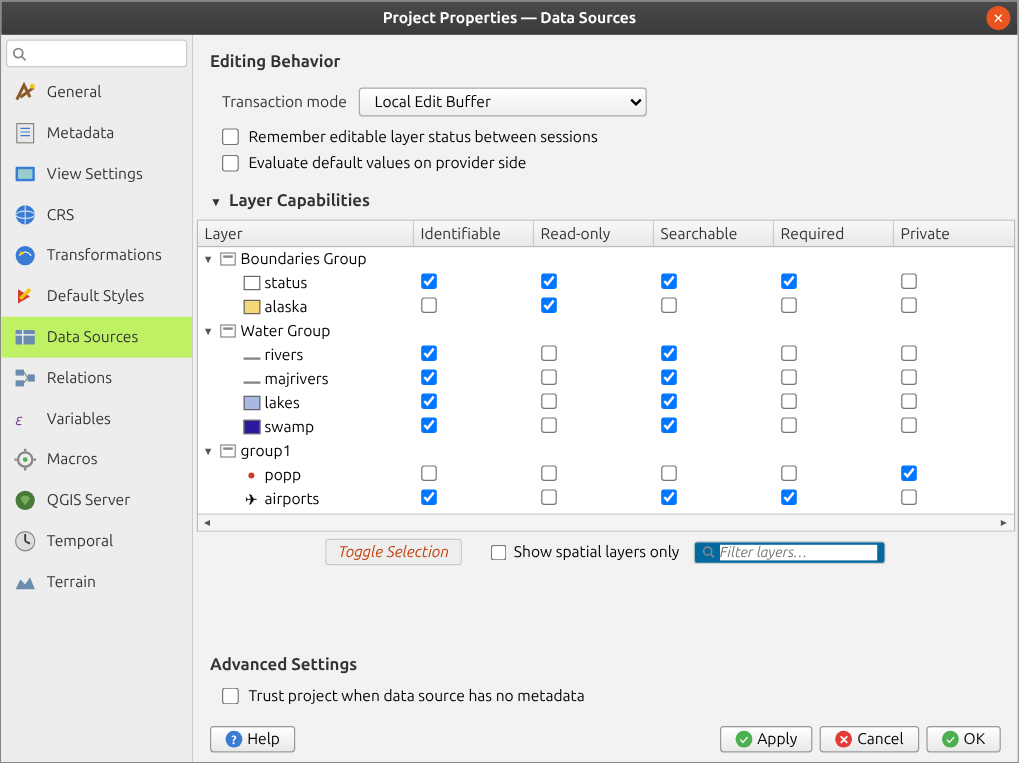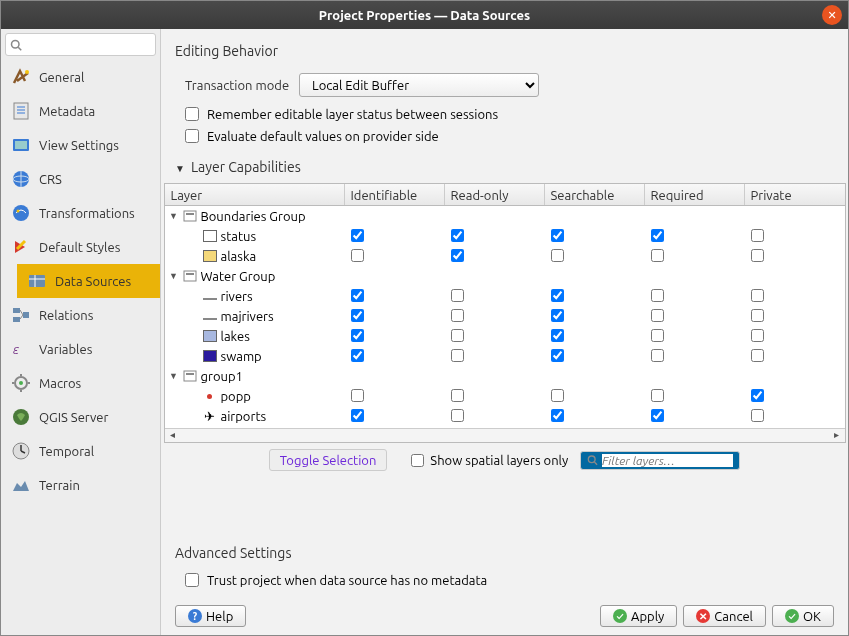--- a/index.html
+++ b/index.html
@@ -6,24 +6,24 @@
 body { background: #f0f0f0; width: 849px; height: 636px; overflow: hidden; border: 1px solid #888; }
 .titlebar { background: linear-gradient(#4a4a4a, #3a3a3a); color: #fff; height: 28px; display: flex; align-items: center; justify-content: center; position: relative; text-align: center; }
 .titlebar .title { font-weight: bold; font-size: 13px; }
 .close-btn { position: absolute; right: 6px; top: 4px; width: 20px; height: 20px; border-radius: 50%; background: #e95420; color: #fff; display: flex; align-items: center; justify-content: center; font-size: 11px; cursor: pointer; }
 .main { display: flex; height: 608px; }
 .sidebar { width: 160px; background: #ededed; border-right: 1px solid #ccc; display: flex; flex-direction: column; }
 .search-box { margin: 4px; display: flex; align-items: center; border: 1px solid #ccc; border-radius: 3px; background: #fff; padding: 2px 4px; }
 .search-box svg { flex-shrink: 0; }
 .search-box input { border: none; outline: none; width: 100%; font-size: 12px; padding: 2px; }
 .nav-item { display: flex; align-items: center; gap: 8px; padding: 7px 10px; cursor: pointer; color: #333; }
-.nav-item.active { background: #eab308; margin-left: 16px; }
+.nav-item.active { background: #bef264; }
 .nav-item .icon { width: 20px; height: 20px; display: flex; align-items: center; justify-content: center; }
 .content { flex: 1; background: #f2f2f2; padding: 10px 14px; display: flex; flex-direction: column; overflow: hidden; }
-.section-header { font-weight: normal; font-size: 14px; color: #333; margin: 4px 0 8px 0; }
+.section-header { font-weight: bold; font-size: 14px; color: #333; margin: 4px 0 8px 0; }
 .section-header.collapsible::before { content: "▼"; font-size: 10px; margin-right: 6px; }
 .row { display: flex; align-items: center; gap: 10px; margin: 6px 0 6px 10px; }
 .row label { color: #333; }
 select { border: 1px solid #aaa; border-radius: 3px; padding: 3px 20px 3px 8px; background: linear-gradient(#fff,#eee); font-size: 13px; width: 240px; }
 .checkbox-row { display: flex; align-items: center; gap: 8px; margin: 4px 0 4px 10px; }
 .checkbox-row input[type=checkbox] { width: 14px; height: 14px; }
 .layer-section { flex: 1; display: flex; flex-direction: column; min-height: 0; align-items: center; }
 .table-wrap { border: 1px solid #bbb; background: #fff; height: 260px; display: flex; flex-direction: column; }
 .table-header { display: flex; background: linear-gradient(#f8f8f8,#e8e8e8); border-bottom: 1px solid #bbb; height: 22px; }
 .th { border-right: 1px solid #ccc; padding: 3px 6px; font-size: 13px; color: #333; display: flex; align-items: center; }
@@ -34,21 +34,21 @@
 .tree-cell { padding: 0 4px; display: flex; align-items: center; gap: 4px; }
 .tree-cell.layer { width: 180px; }
 .cb-cell { width: 100px; padding-left: 6px; }
 .cb-cell input { width: 13px; height: 13px; }
 .expander { width: 10px; font-size: 9px; color: #555; cursor: pointer; display: inline-block; text-align: center; }
 .layer-icon { width: 14px; height: 12px; flex-shrink: 0; }
 .table-foot { height: 14px; display: flex; background: #f4f4f4; border-top: 1px solid #ccc; }
 .table-foot .arrow { width: 16px; text-align: center; font-size: 10px; color: #555; }
 .table-foot .spacer { flex: 1; }
 .below-table { display: flex; align-items: center; gap: 12px; margin-top: 6px; }
-.toggle-btn { border: 1px solid #ccc; border-radius: 3px; padding: 3px 10px; background: #eee; color: #6d28d9; }
+.toggle-btn { border: 1px solid #ccc; border-radius: 3px; padding: 3px 10px; background: #eee; color: #c2410c; font-style: italic; }
 .spatial-cb { display: flex; align-items: center; gap: 6px; }
 .filter-box { display: flex; align-items: center; gap: 4px; border: 1px solid #ccc; border-radius: 3px; background: #0369a1; padding: 2px 6px; flex: 0 0 160px; }
 .filter-box input { border: none; outline: none; font-size: 12px; font-style: italic; color: #888; width: 100%; }
 .footer-btns { display: flex; gap: 6px; margin-top: 14px; }
 .footer-btns .spacer { flex: 1; }
 .btn { border: 1px solid #999; border-radius: 3px; padding: 3px 12px; background: linear-gradient(#fff,#e8e8e8); display: flex; align-items: center; gap: 4px; cursor: pointer; font-size: 13px; }
 .btn-icon { width: 14px; height: 14px; border-radius: 50%; display: inline-flex; align-items: center; justify-content: center; color: #fff; font-size: 10px; font-weight: bold; }
 .ic-help { background: #3a7bd5; }
 .ic-apply { background: #4caf50; }
 .ic-cancel { background: #e53935; }

